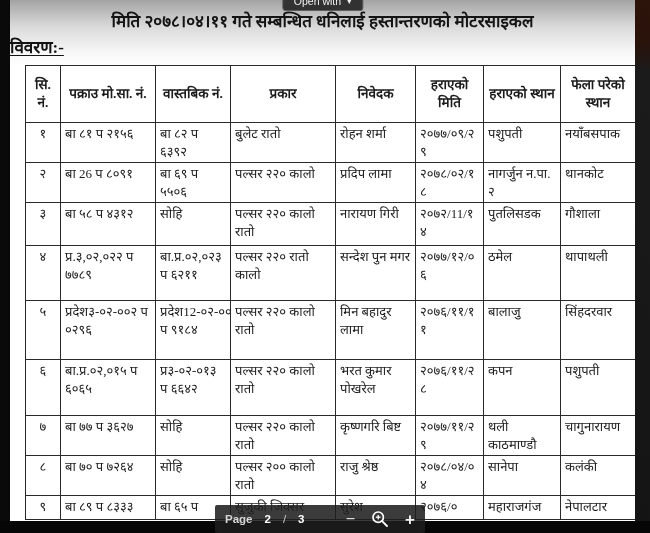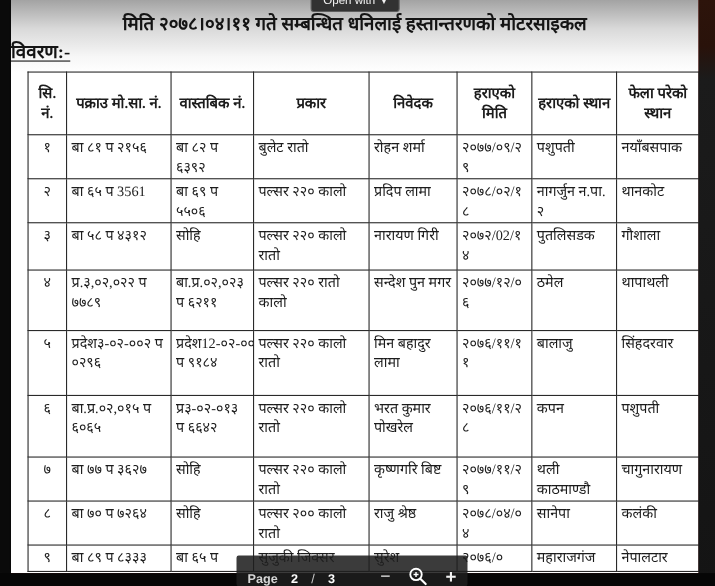--- a/index.html
+++ b/index.html
@@ -37,21 +37,21 @@
   tbody tr:nth-child(5){height:59px;}
   tbody tr:nth-child(6){height:56px;}
   tbody tr:nth-child(7){height:40px;}
   tbody tr:nth-child(8){height:40px;}
   tbody tr:nth-child(9){height:24px;}
   td:first-child{text-align:center;}
   td:nth-child(6),td:nth-child(8){word-break:break-all;}
 
   
   .toolbar{position:absolute;left:215px;top:505px;width:210px;height:28px;
-        background:rgba(30,30,30,.87);border-radius:2px;display:flex;align-items:flex-end;
+        background:rgba(30,30,30,.87);border-radius:2px;display:flex;align-items:center;
         color:#e8e8e8;font-family:"Liberation Sans","DejaVu Sans",sans-serif;font-size:11.5px;
         padding:0 10px;box-sizing:border-box;z-index:5;}
   .toolbar .lbl{font-weight:bold;color:#d6d6d6;}
   .toolbar .num{font-weight:bold;color:#ffffff;margin-left:12px;cursor:text;}
   .toolbar .sep{margin-left:12px;color:#cccccc;}
   .toolbar .tot{margin-left:12px;font-weight:bold;color:#ffffff;}
   .toolbar .minus{margin-left:auto;font-size:16px;color:#e2e2e2;cursor:pointer;line-height:1;}
   .toolbar .zoom-svg{margin-left:16px;cursor:pointer;display:block;}
   .toolbar .plus{margin-left:16px;font-size:17px;font-weight:bold;color:#f2f2f2;cursor:pointer;line-height:1;}
 </style>
@@ -100,35 +100,35 @@
             <td>बा ८१ प २१५६</td>
             <td>बा ८२ प ६३९२</td>
             <td>बुलेट रातो</td>
             <td>रोहन शर्मा</td>
             <td>२०७७/०९/२९</td>
             <td>पशुपती</td>
             <td>नयाँबसपाक</td>
           </tr>
           <tr>
             <td>२</td>
-            <td>बा ६५ प 3561</td>
+            <td>बा 26 प ८०९१</td>
             <td>बा ६९ प ५५०६</td>
             <td>पल्सर २२० कालो</td>
             <td>प्रदिप लामा</td>
             <td>२०७८/०२/१८</td>
             <td>नागर्जुन न.पा. २</td>
             <td>थानकोट</td>
           </tr>
           <tr>
             <td>३</td>
             <td>बा ५८ प ४३१२</td>
             <td>सोहि</td>
             <td>पल्सर २२० कालो रातो</td>
             <td>नारायण गिरी</td>
-            <td>२०७२/02/१४</td>
+            <td>२०७२/11/१४</td>
             <td>पुतलिसडक</td>
             <td>गौशाला</td>
           </tr>
           <tr>
             <td>४</td>
             <td>प्र.३,०२,०२२ प ७७८९</td>
             <td>बा.प्र.०२,०२३ प ६२११</td>
             <td>पल्सर २२० रातो कालो</td>
             <td>सन्देश पुन मगर</td>
             <td>२०७७/१२/०६</td>

